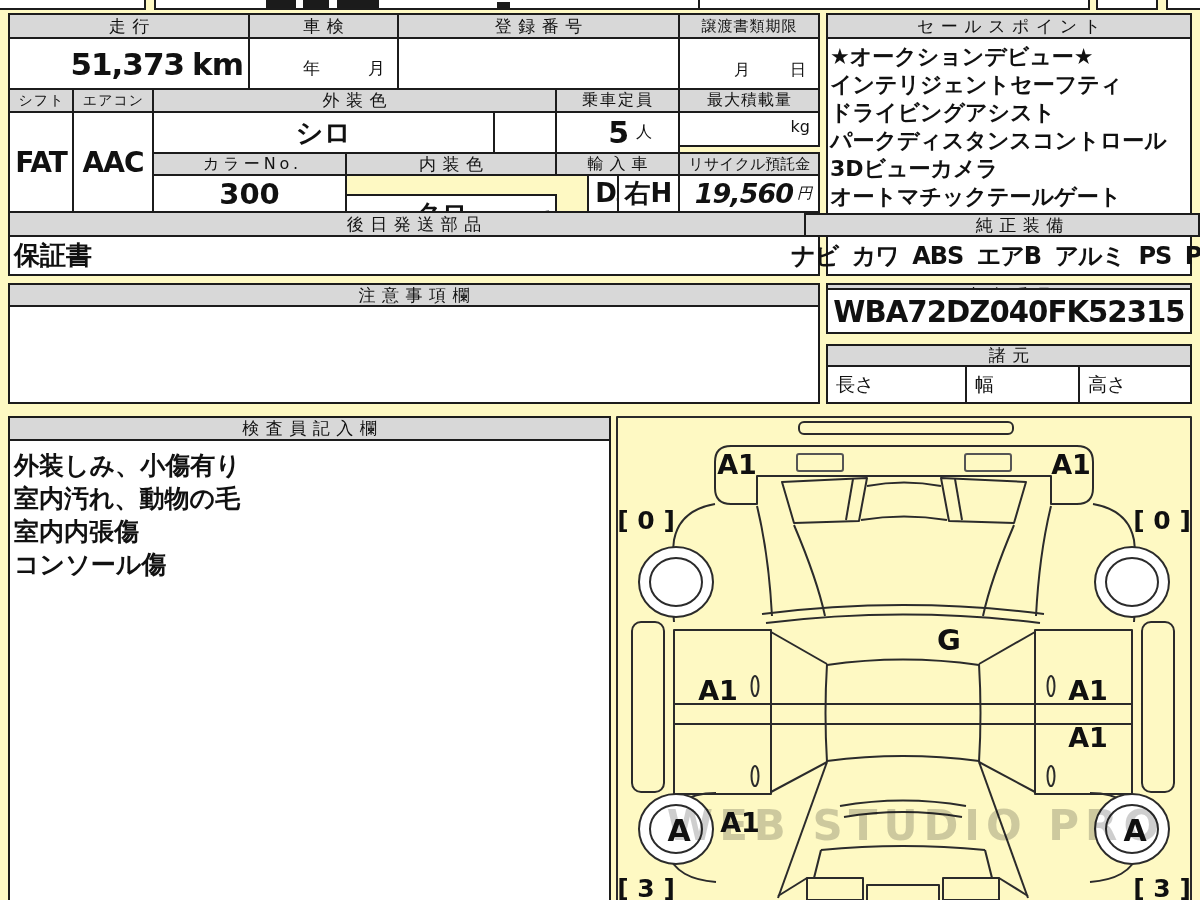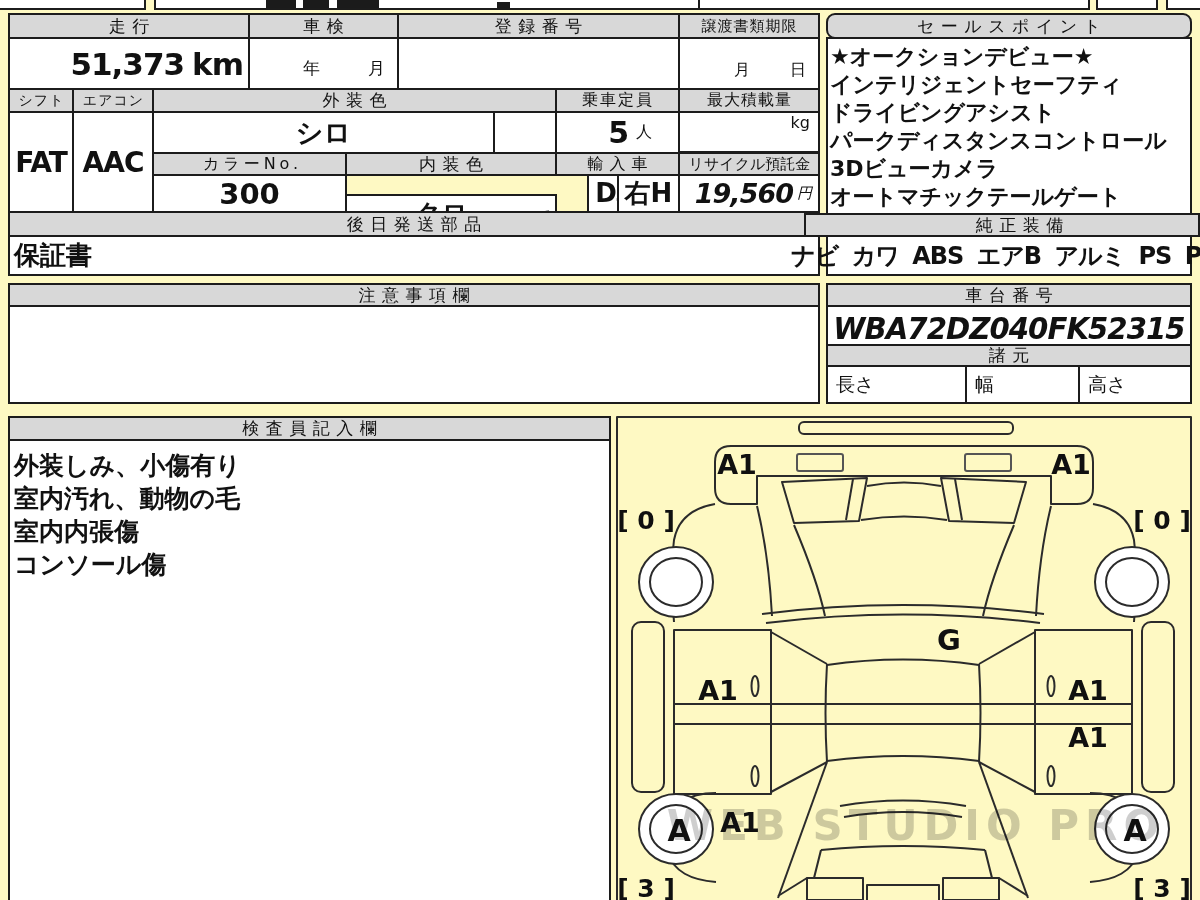--- a/index.html
+++ b/index.html
@@ -83,21 +83,21 @@
     </div>
 
   <div class="cell val" style="left:152px;top:111px;width:343px;height:43px;font-size:27px;">
       <span>シロ</span>
     </div>
   <div class="cell" style="left:493px;top:111px;width:64px;height:43px;"></div>
   <div class="cell val" style="left:555px;top:111px;width:125px;height:43px;justify-content:flex-end;padding-right:26px;">
     <span style="font-size:30px;">5</span>
       <span class="unit" style="font-size:16px;margin-left:7px;font-weight:normal;">人</span>
   </div>
-  <div class="cell" style="left:678px;top:111px;width:142px;height:42px;display:flex;align-items:flex-start;justify-content:flex-end;padding:0 8px 5px 0;font-size:16px;">
+  <div class="cell" style="left:678px;top:111px;width:142px;height:36px;display:flex;align-items:center;justify-content:flex-end;padding:0 8px 5px 0;font-size:16px;">
     <span>kg</span>
   </div>
 
   <div class="cell hdr" style="left:152px;top:152px;width:195px;height:24px;font-size:16px;letter-spacing:4px;">
       <span>カラーNo.</span>
     </div>
   <div class="cell hdr" style="left:345px;top:152px;width:212px;height:24px;">
       <span>内装色</span>
     </div>
   <div class="cell hdr" style="left:555px;top:152px;width:125px;height:24px;font-size:16px;">
@@ -125,21 +125,21 @@
       <span class="unit" style="font-size:15px;margin-left:4px;font-weight:normal;">円</span>
   </div>
 
   <div class="cell hdr" style="left:8px;top:211px;width:812px;height:26px;">
       <span>後日発送部品</span>
     </div>
   <div class="cell" style="left:8px;top:235px;width:812px;height:41px;display:flex;align-items:center;font-weight:bold;font-size:26px;padding-left:4px;">
       <span>保証書</span>
     </div>
 
-  <div class="cell hdr" style="left:826px;top:13px;width:366px;height:26px;border-radius:9px;">
+  <div class="cell hdr" style="left:826px;top:13px;width:366px;height:26px;">
       <span>セールスポイント</span>
     </div>
   <div class="cell" style="left:826px;top:37px;width:366px;height:178px;padding:4px 0 0 2px;font-weight:bold;font-size:22px;line-height:28px;white-space:nowrap;">
     <div>★オークションデビュー★</div>
     <div>インテリジェントセーフティ</div>
     <div>ドライビングアシスト</div>
     <div>パークディスタンスコントロール</div>
     <div>3Dビューカメラ</div>
     <div>オートマチックテールゲート</div>
   </div>
@@ -149,21 +149,21 @@
   <div class="cell val" style="left:826px;top:235px;width:366px;height:41px;font-size:24px;white-space:pre;word-spacing:6px;letter-spacing:-1px;"><span>ナビ カワ ABS エアB アルミ PS PW</span></div>
 
   <div class="cell hdr" style="left:8px;top:283px;width:812px;height:24px;align-items:center;">
       <span>注意事項欄</span>
     </div>
   <div class="cell" style="left:8px;top:305px;width:812px;height:99px;"><span></span></div>
 
   <div class="cell hdr" style="left:826px;top:283px;width:366px;height:24px;">
       <span>車台番号</span>
     </div>
-  <div class="cell val" style="left:826px;top:305px;width:366px;height:46px;font-size:31px;letter-spacing:-1px;font-style:italic;">
+  <div class="cell val" style="left:826px;top:288px;width:366px;height:46px;font-size:31px;letter-spacing:-1px;">
     <span style="transform:scaleX(.94);white-space:nowrap;">WBA72DZ040FK52315</span>
   </div>
   <div class="cell hdr" style="left:826px;top:344px;width:366px;height:23px;">
       <span>諸元</span>
     </div>
   <div class="cell" style="left:826px;top:365px;width:141px;height:39px;display:flex;align-items:center;padding-left:8px;font-size:19px;">
       <span>長さ</span>
     </div>
   <div class="cell" style="left:965px;top:365px;width:115px;height:39px;display:flex;align-items:center;padding-left:8px;font-size:19px;">
       <span>幅</span>

